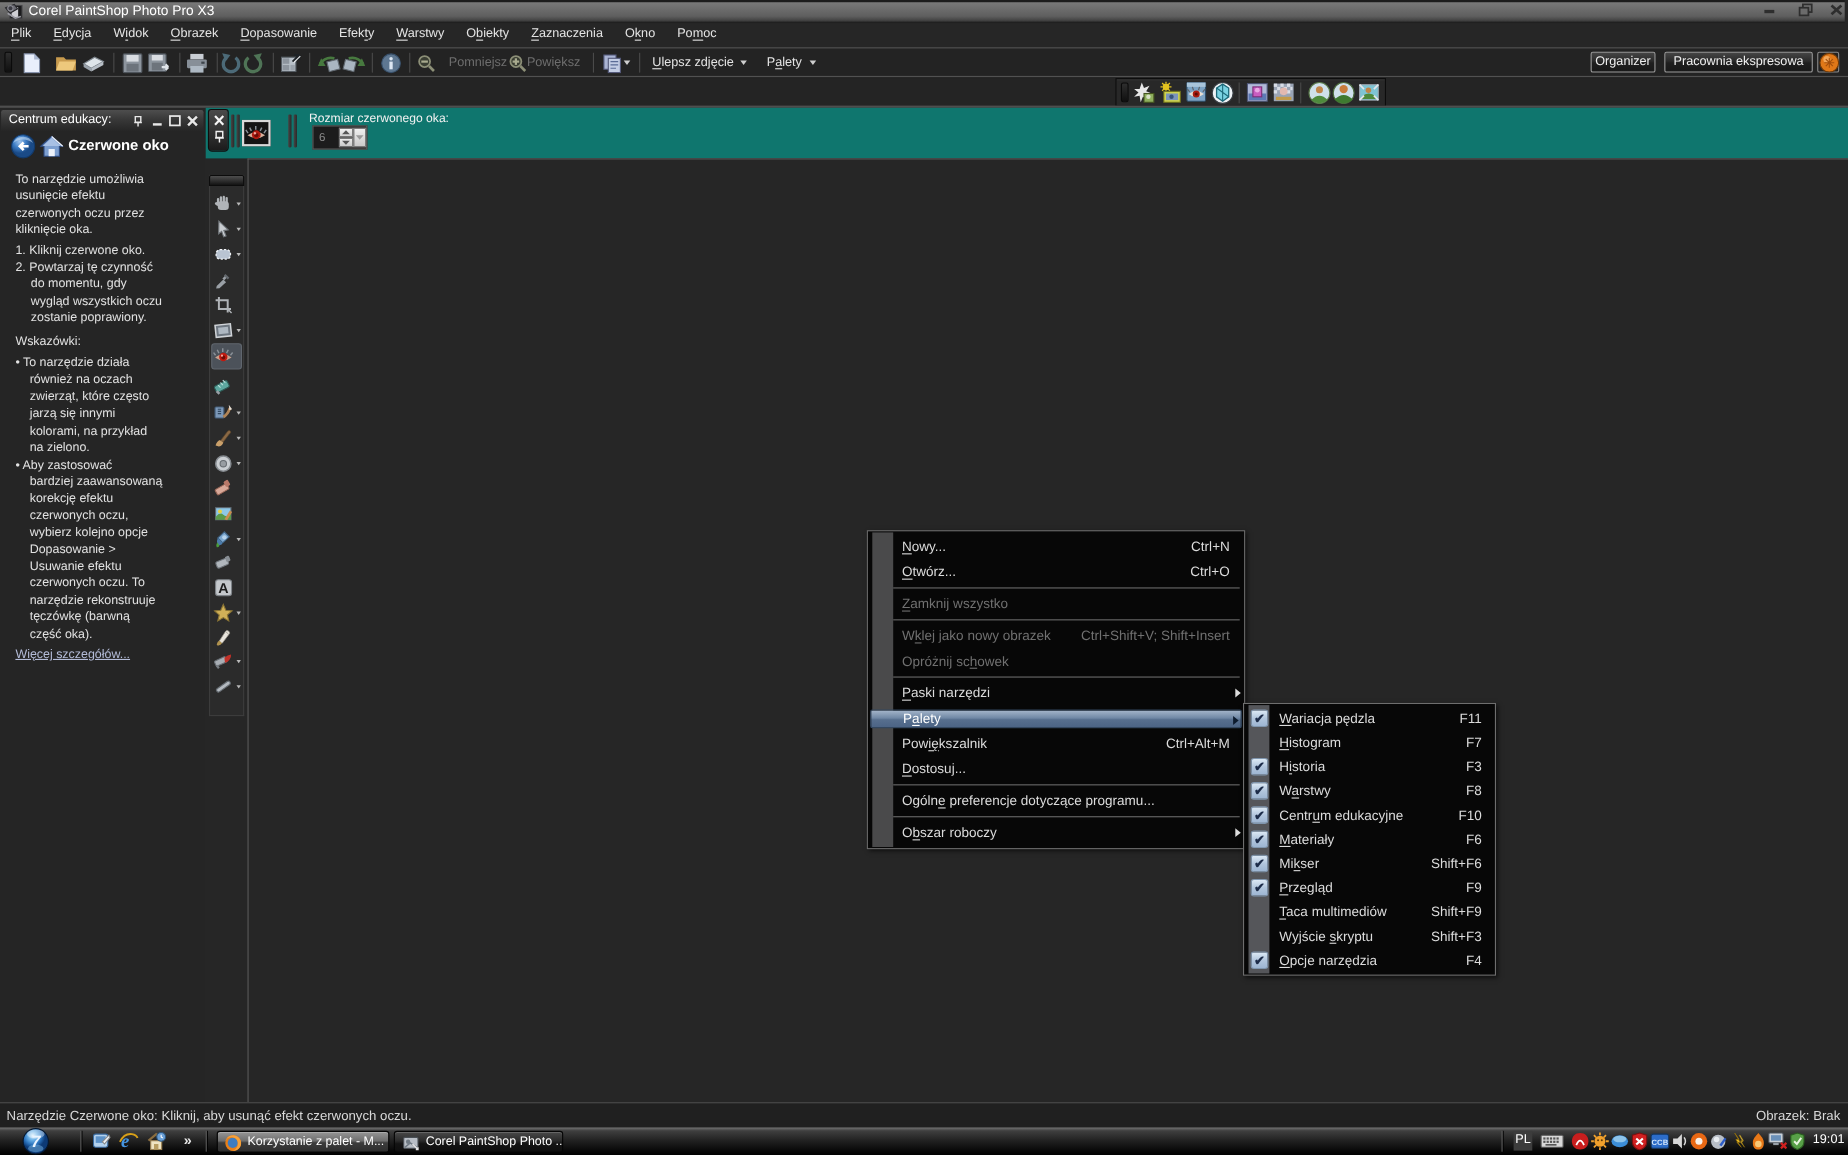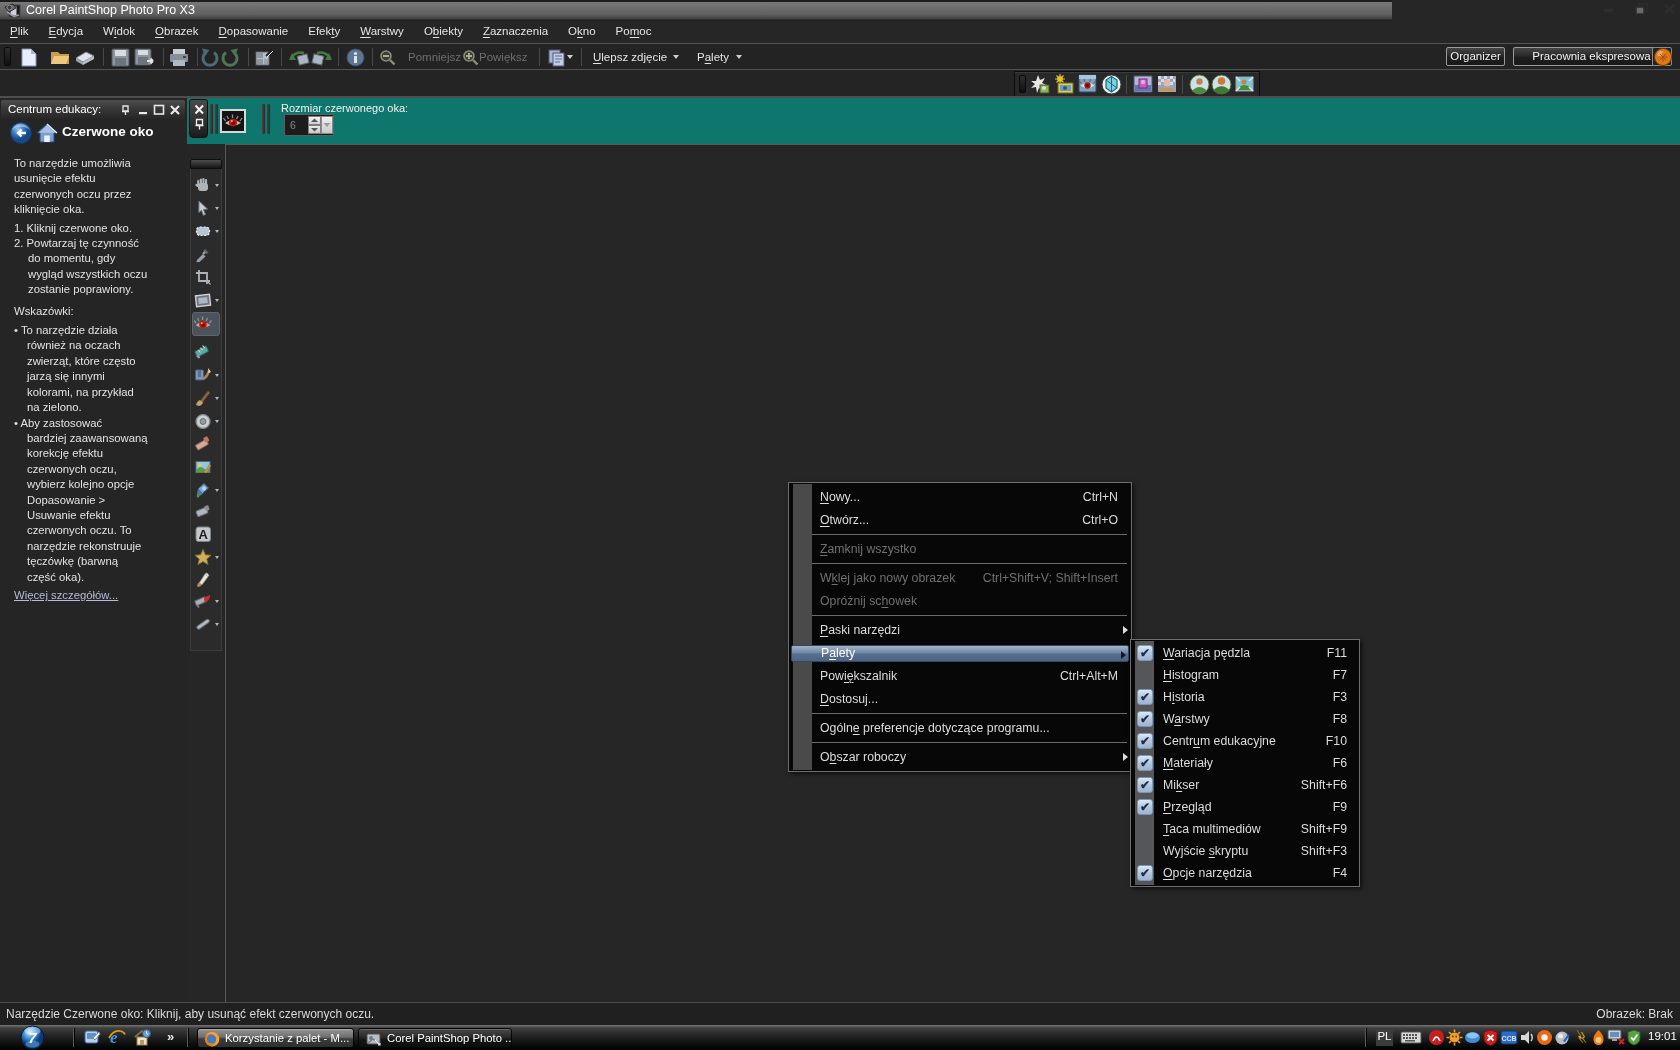--- a/index.html
+++ b/index.html
@@ -1,19 +1,19 @@
 <!DOCTYPE html>
 <html><head><meta charset="utf-8">
 <style>
 html,body{margin:0;padding:0;width:1680px;height:1050px;overflow:hidden;background:#262626;
  font-family:"Liberation Sans",sans-serif;-webkit-font-smoothing:antialiased;}
 *{box-sizing:border-box;}
 .abs{position:absolute;}
 
-#titlebar{position:absolute;left:0;top:0;width:1392px;height:21px;
+#titlebar{position:absolute;left:0;top:0;width:1677px;height:21px;
  background:linear-gradient(180deg,#1c1c1c 0%,#1c1c1c 7%,#787878 12%,#6e6e6e 35%,#5f5f5f 70%,#444 88%,#161616 100%);}
 #titlebar .ttl{position:absolute;left:26px;top:3px;font-size:12.5px;color:#fff;}
 .winbtn{position:absolute;top:0;height:20px;color:#2e2e2e;font-weight:bold;text-align:center;}
 
 #menubar{position:absolute;left:0;top:21px;width:1680px;height:22px;background:#262626;color:#e4e4e4;font-size:11.5px;}
 #menubar .mb{display:inline-block;padding:4px 10px 0 10px;height:22px;}
 u{text-decoration:underline;text-underline-offset:1.5px;}
 
 #toolbar{position:absolute;left:0;top:43px;width:1680px;height:27px;background:#232323;
  border-top:1px solid #545454;border-bottom:1px solid #515151;}
@@ -199,21 +199,21 @@
     </svg>
  <div class="drop" style="left:567px"></div>
  <div class="tsep" style="left:581px"></div>
  <span class="tlabel" style="left:593px"><u>U</u>lepsz zdjęcie</span>
  <div class="drop" style="left:673px"></div>
  <span class="tlabel" style="left:697px">P<u>a</u>lety</span>
  <div class="drop" style="left:736px"></div>
 </div>
 <div id="dockstrip"></div>
 <div class="orgbtn" style="left:1446px;width:59px;">Organizer</div>
-<div class="orgbtn" style="left:1513px;width:157px;">Pracownia ekspresowa</div>
+<div class="orgbtn" style="left:1513px;width:135px;">Pracownia ekspresowa</div>
 <div class="abs" style="left:1652px;top:47px;width:20px;height:19px;border:1px solid #8a8a8a;border-radius:2px;background:#222;"></div>
 <svg class="abs" style="left:1653px;top:47px" width="19" height="19">
     <circle cx="10" cy="10" r="8.5" fill="#e07818"></circle>
     <circle cx="10" cy="10" r="8.5" fill="none" stroke="#733c09"></circle>
     <circle cx="7.8" cy="7.2" r="3.2" fill="#f7b36a" opacity=".8"></circle>
     <path d="M5.5 10 L14.5 10 M10 5.5 L10 14.5 M6.8 6.8 L13.2 13.2 M13.2 6.8 L6.8 13.2" stroke="#a34f0c" stroke-width="1"></path>
   </svg>
 <div id="minibar">
  <div class="vgrip" style="left:4px;top:3px;height:18px;"></div>
  <svg class="abs" style="left:15px;top:2px" width="21" height="21">

